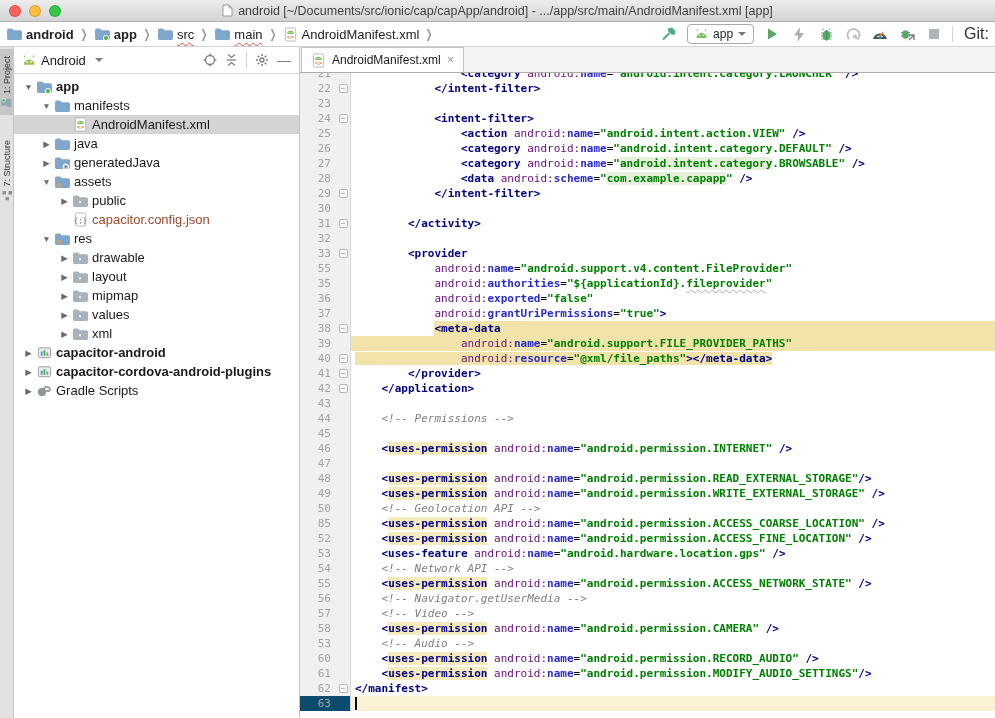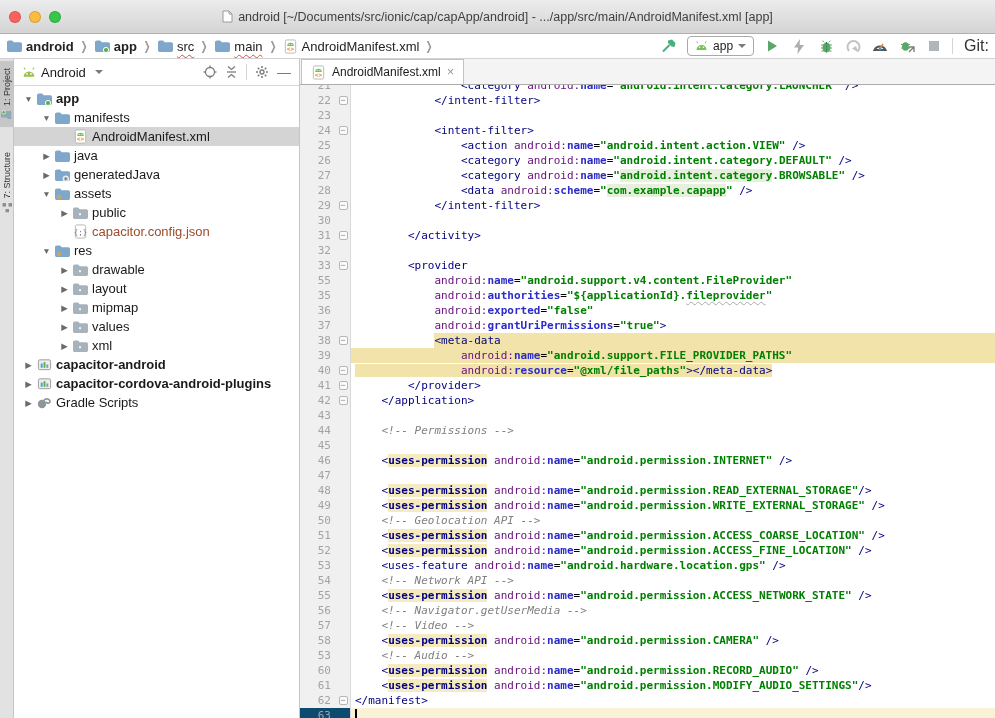--- a/index.html
+++ b/index.html
@@ -1,18 +1,18 @@
 <!DOCTYPE html>
 <html><head>
 <meta charset="utf-8">
 <style>
   *{box-sizing:border-box;margin:0;padding:0}
   html,body{width:995px;height:718px;overflow:hidden;font-family:"Liberation Sans",sans-serif;background:#fff}
   
-  .titlebar{height:34px;background:linear-gradient(#ECECEC,#D4D4D4);border-bottom:1px solid #B0B0B0;position:relative;display:flex;align-items:center}
+  .titlebar{height:22px;background:linear-gradient(#ECECEC,#D4D4D4);border-bottom:1px solid #B0B0B0;position:relative;display:flex;align-items:center}
   .lights{display:flex;gap:8px;padding-left:9px;z-index:2}
   .light{width:12px;height:12px;border-radius:50%;border:1px solid rgba(0,0,0,.15)}
   .l-close{background:#FC615D}.l-min{background:#FDBC40}.l-zoom{background:#34C749}
   .wtitle{position:absolute;left:0;right:0;display:flex;justify-content:center;align-items:center;gap:5px;font-size:12.5px;color:#3F3F3F;white-space:nowrap}
   
   .toolbar{height:25px;display:flex;align-items:center;justify-content:space-between;border-bottom:1px solid #D2D2D2;padding:0 6px;background:#FFF}
   .crumbs{display:flex;align-items:center;font-size:13px;color:#222;white-space:nowrap}
   .crumb{display:flex;align-items:center;gap:4px;cursor:default}
   .crumb .lbl.bold{font-weight:bold}
   .typo{text-decoration:underline wavy #E04B41 1px;text-underline-offset:3px}
@@ -47,21 +47,21 @@
   .tab{height:25px;background:#FFF;border:1px solid #C3C3C3;border-bottom:none;display:flex;align-items:center;gap:6px;padding:0 9px;font-size:12px;color:#1A1A1A}
   .tabclose{color:#9A9A9A;font-size:13px;line-height:10px}
   .code-wrap{flex:1;overflow:hidden;background:#FFF}
   .code-inner{margin-top:-7px}
   .row{display:flex;height:15px}
   .ln{width:36px;flex:none;text-align:right;padding-right:5px;background:#F0F0F0;color:#A3A3A3;font:11px/15px "DejaVu Sans Mono",monospace}
   .foldcol{width:15px;flex:none;background:#F0F0F0;border-right:1px solid #D9D9D9;display:flex;align-items:center;justify-content:center}
   .fold{width:9px;height:9px;border:1px solid #B6B6B6;border-radius:2px;background:#FBFBFB;color:#8A8A8A;font-size:9px;line-height:6px;text-align:center}
   .txt{flex:1;min-width:0;font:11px/15px "DejaVu Sans Mono",monospace;white-space:pre;padding-left:4px;position:relative;color:#000}
   .s-p{color:#000}
-  .s-t{color:#000080;font-weight:normal}
+  .s-t{color:#000080;font-weight:bold}
   .s-an{color:#660E7A;font-weight:normal}
   .s-al{color:#2B2BC8;font-weight:bold}
   .s-v{color:#008000;font-weight:bold}
   .s-vh{color:#008000;font-weight:bold;background:#E6F0DC}
   .s-vu{color:#008000;font-weight:bold;text-decoration:underline wavy #ABABAB 1px;text-underline-offset:2px}
   .s-c{color:#808080;font-style:italic}
   .s-th{color:#000080;font-weight:bold;background:#F5EBBE}
   .hl-full .txt{background:#F1E3AA}
   .hl-from .txt{background:linear-gradient(90deg,transparent 83px,#F1E3AA 83px)}
   .hl-to .txt .selwrap{background:#F1E3AA}
@@ -656,21 +656,21 @@
             <div class="ln">49</div>
             <div class="foldcol"></div>
             <div class="txt"><span class="s-p">    </span><span class="s-t">&lt;</span><span class="s-th">uses-permission</span><span class="s-p"> </span><span class="s-an">android:</span><span class="s-al">name</span><span class="s-p">=</span><span class="s-v">"android.permission.WRITE_EXTERNAL_STORAGE"</span><span class="s-p"> </span><span class="s-t">/&gt;</span></div>
           </div>
           <div class="row">
             <div class="ln">50</div>
             <div class="foldcol"></div>
             <div class="txt"><span class="s-p">    </span><span class="s-c">&lt;!-- Geolocation API --&gt;</span></div>
           </div>
           <div class="row">
-            <div class="ln">51</div>
+            <div class="ln">85</div>
             <div class="foldcol"></div>
             <div class="txt"><span class="s-p">    </span><span class="s-t">&lt;</span><span class="s-th">uses-permission</span><span class="s-p"> </span><span class="s-an">android:</span><span class="s-al">name</span><span class="s-p">=</span><span class="s-v">"android.permission.ACCESS_COARSE_LOCATION"</span><span class="s-p"> </span><span class="s-t">/&gt;</span></div>
           </div>
           <div class="row">
             <div class="ln">52</div>
             <div class="foldcol"></div>
             <div class="txt"><span class="s-p">    </span><span class="s-t">&lt;</span><span class="s-th">uses-permission</span><span class="s-p"> </span><span class="s-an">android:</span><span class="s-al">name</span><span class="s-p">=</span><span class="s-v">"android.permission.ACCESS_FINE_LOCATION"</span><span class="s-p"> </span><span class="s-t">/&gt;</span></div>
           </div>
           <div class="row">
             <div class="ln">53</div>

